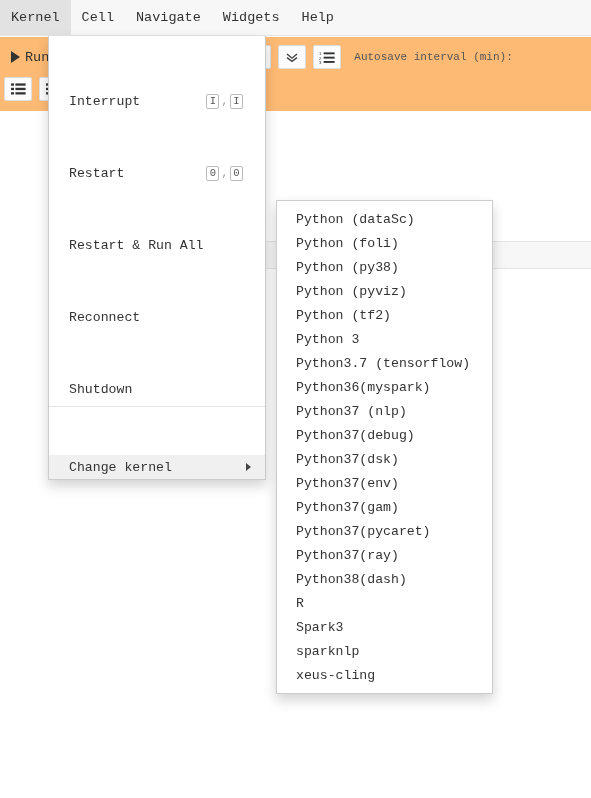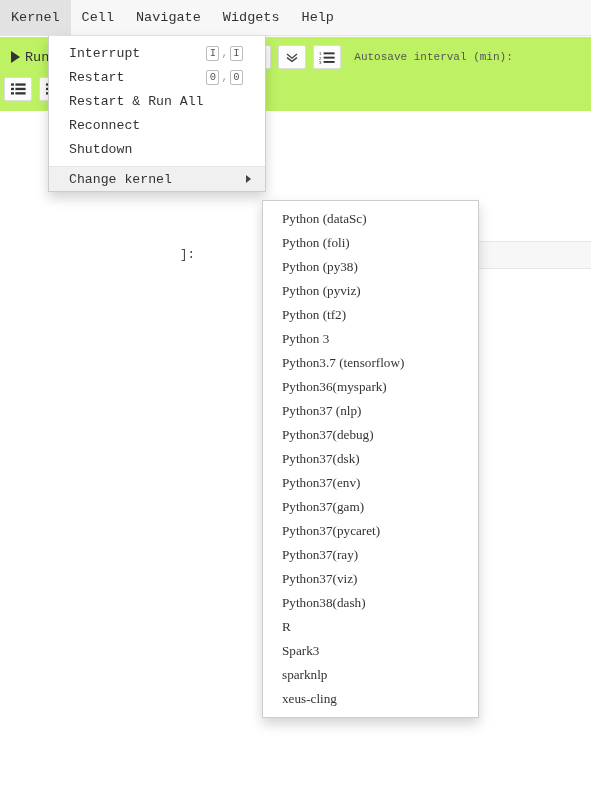--- a/index.html
+++ b/index.html
@@ -43,21 +43,21 @@
   .menubar-item.active {
     background: #e2e2e2;
   }
 
   
   #toolbar {
     position: absolute;
     left: 0; top: 37px;
     width: 591px;
     height: 74px;
-    background: #bef264;
+    background: #fdba74;
     box-sizing: border-box;
   }
   .tb-row {
     position: absolute;
     left: 0;
     width: 591px;
     height: 30px;
     display: flex;
     align-items: center;
     padding-left: 4px;
@@ -154,20 +154,21 @@
   .menu-item {
     position: relative;
     display: flex;
     align-items: center;
     height: 24px;
     padding: 0 8px 0 20px;
     font-size: 13.2px;
     color: #333333;
     white-space: nowrap;
     box-sizing: border-box;
+    margin-top: 48px;
   }
   .menu-item.highlight {
     background: #f0f0f0;
   }
   .menu-item-label { flex: 0 0 auto; }
   .menu-shortcut {
     position: absolute;
     right: 22px;
     display: flex;
     align-items: center;
@@ -201,30 +202,29 @@
     right: 14px;
     width: 0; height: 0;
     border-left: 5px solid #444;
     border-top: 4px solid transparent;
     border-bottom: 4px solid transparent;
   }
 
   
   #kernel-submenu {
     position: absolute;
-    left: 262px;
+    left: 276px;
     top: 200px;
     width: 217px;
     background: #ffffff;
     border: 1px solid #cccccc;
     box-shadow: 0 6px 12px rgba(0,0,0,0.175);
     box-sizing: border-box;
     padding: 6px 0 6px 0;
     z-index: 60;
-    font-family: Liberation Serif, serif;
   }
   .sub-item {
     display: flex;
     align-items: center;
     height: 24px;
     padding: 0 8px 0 19px;
     font-size: 13.2px;
     color: #333333;
     white-space: nowrap;
     box-sizing: border-box;
@@ -429,23 +429,20 @@
     <div class="sub-item">
       <span>Python37(gam)</span>
     </div>
     <div class="sub-item">
       <span>Python37(pycaret)</span>
     </div>
     <div class="sub-item">
       <span>Python37(ray)</span>
     </div>
     <div class="sub-item">
-      <span>Python37(viz)</span>
-    </div>
-    <div class="sub-item">
       <span>Python38(dash)</span>
     </div>
     <div class="sub-item">
       <span>R</span>
     </div>
     <div class="sub-item">
       <span>Spark3</span>
     </div>
     <div class="sub-item">
       <span>sparknlp</span>

